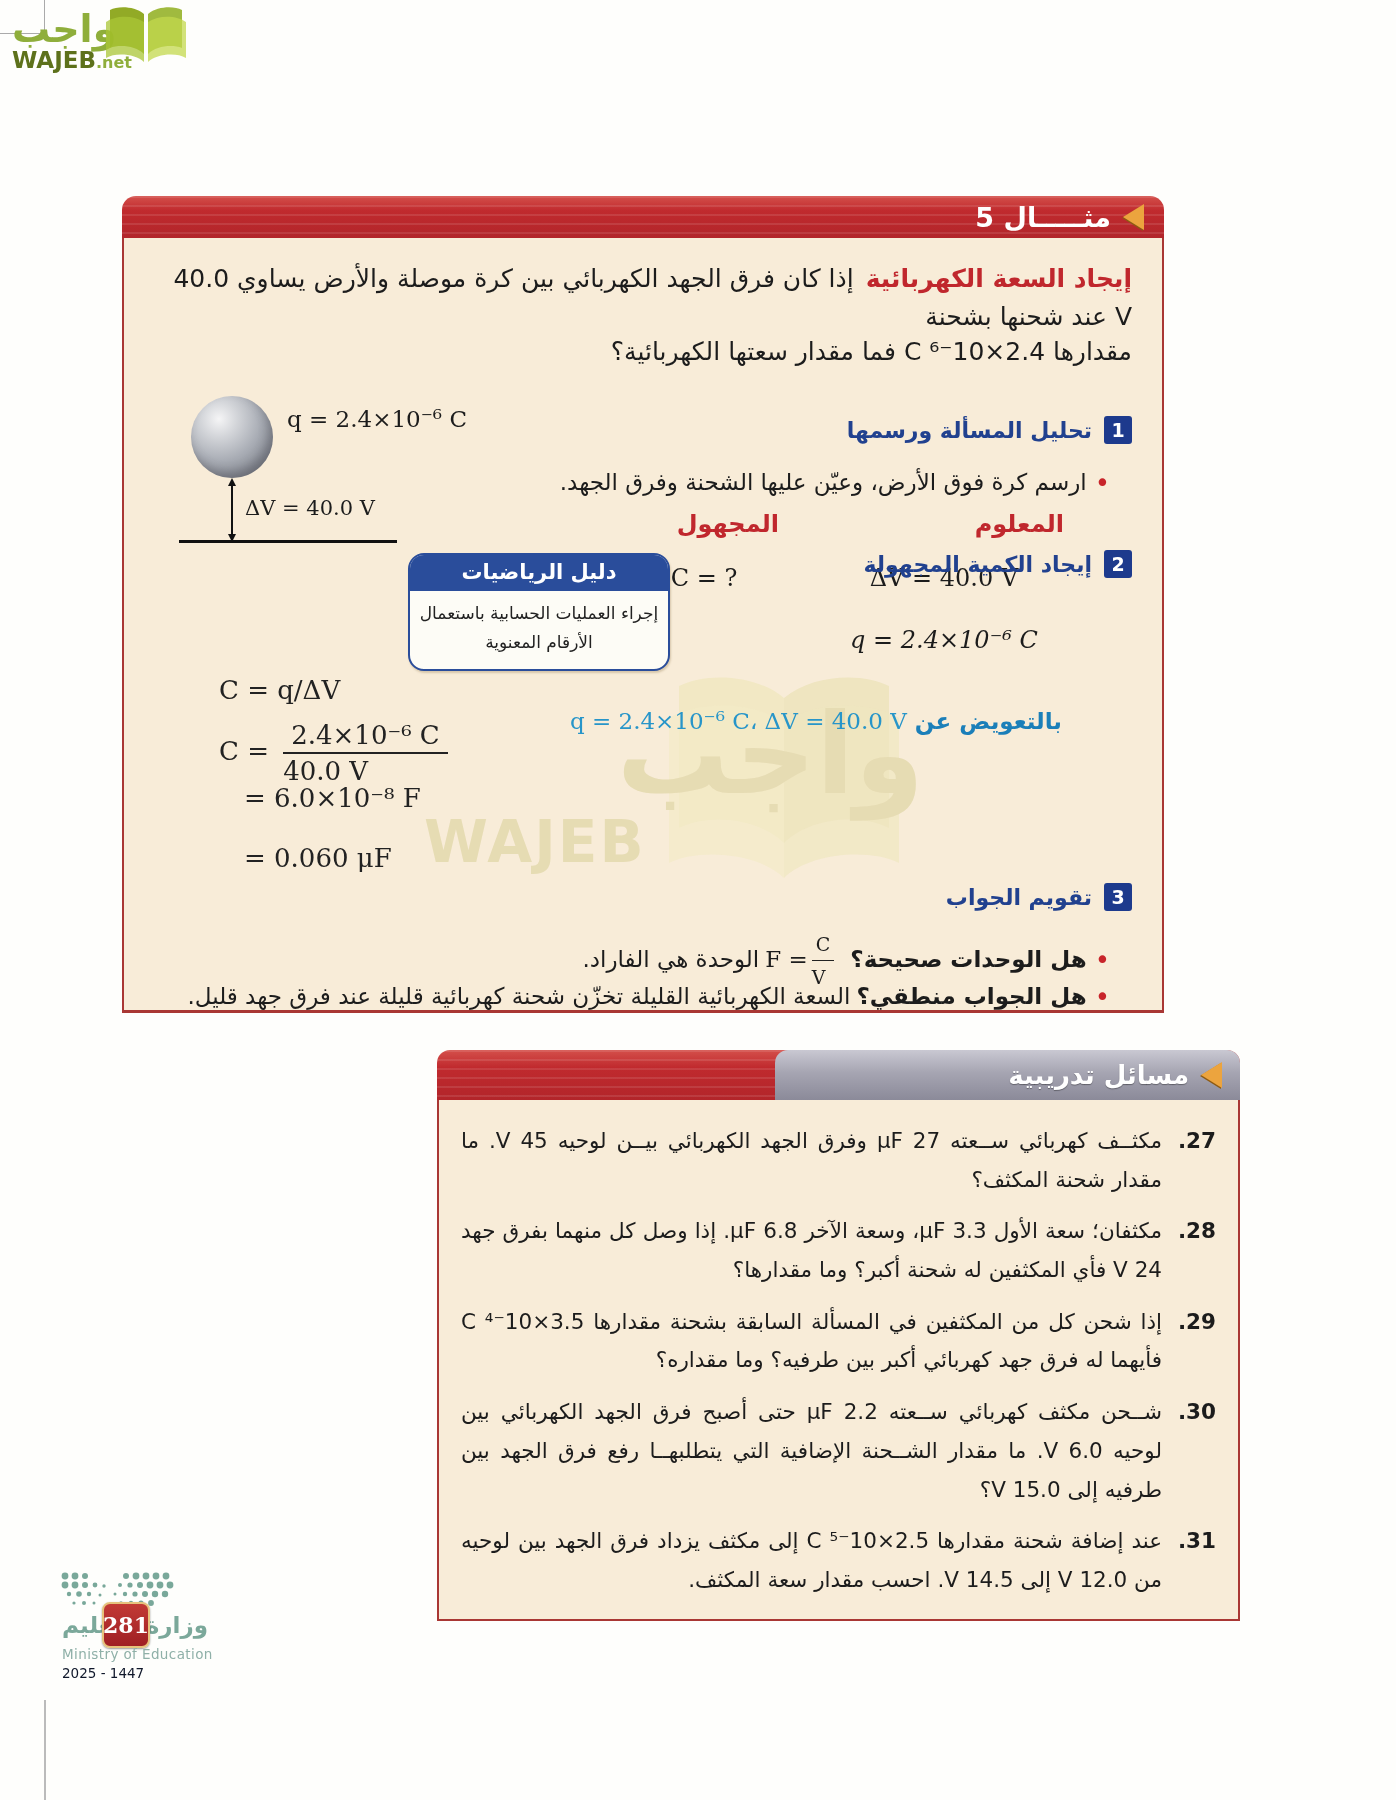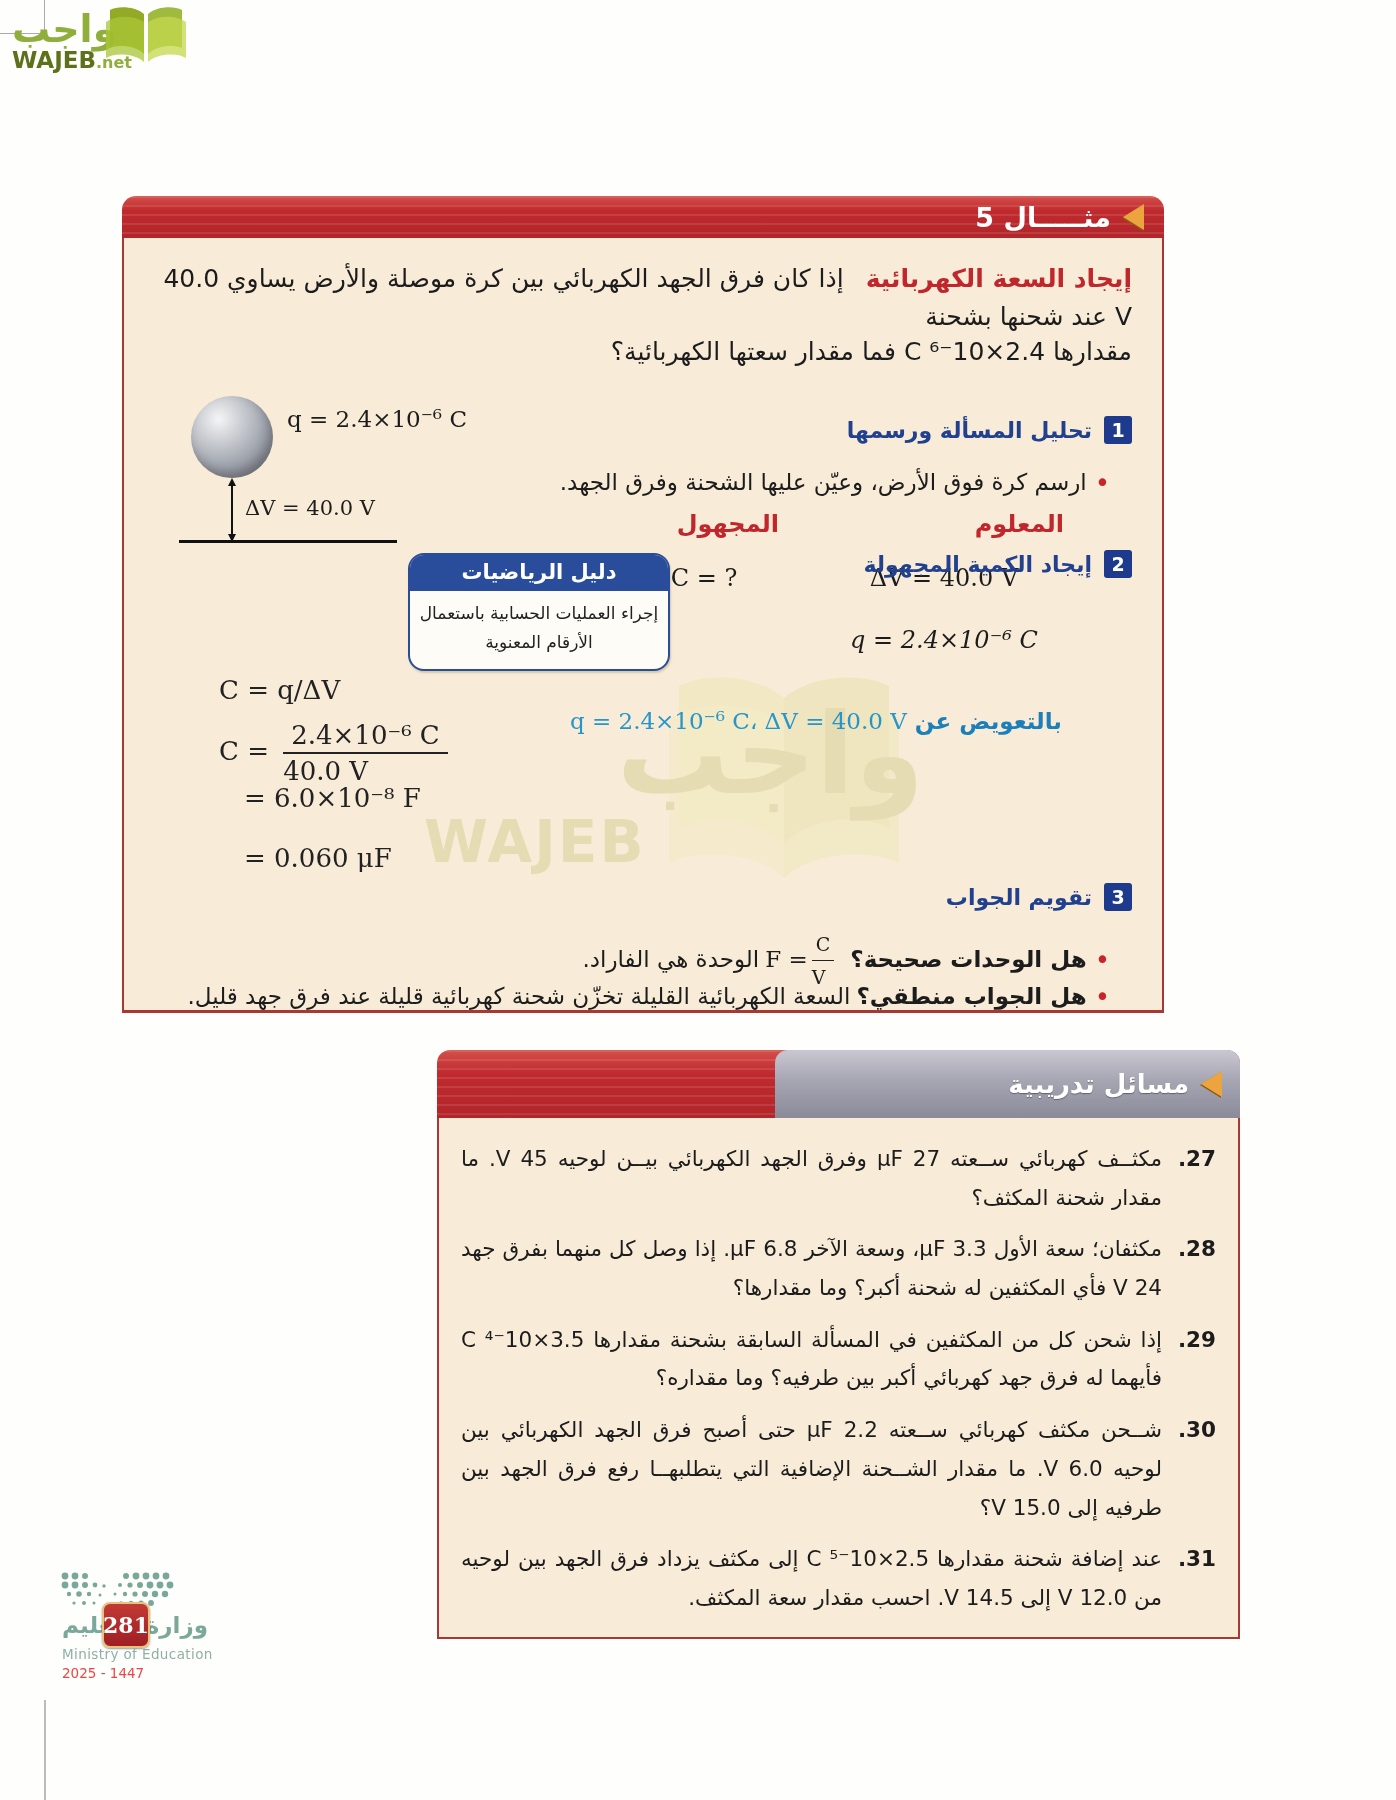--- a/index.html
+++ b/index.html
@@ -27,21 +27,21 @@
   .exbody{position:relative;height:775px;background:#f8ecd8;
           border-left:2px solid #a93734;border-right:2px solid #a93734;border-bottom:3px solid #a93734;
           box-sizing:border-box;}
   
   .wm{position:absolute;left:280px;top:440px;width:520px;height:235px;pointer-events:none;opacity:.55;}
   .wm .big{position:absolute;right:0;top:20px;font-size:112px;font-weight:bold;color:#d8cf96;line-height:1;}
   .wm .site{position:absolute;left:20px;top:130px;font-size:58px;font-weight:bold;color:#d8cf96;letter-spacing:2px;}
   .wm svg{position:absolute;right:-10px;top:-10px;}
   
   .introline{position:absolute;right:30px;left:30px;direction:rtl;text-align:right;font-size:25px;line-height:1.5;}
-  .lead{color:#c0272d;font-weight:bold;margin-left:22px;}
+  .lead{color:#c0272d;font-weight:bold;margin-left:12px;}
   
   .stephead{position:absolute;direction:rtl;display:flex;align-items:center;gap:12px;}
   .stepnum{width:28px;height:28px;background:#1d3a8d;color:#fff;font-weight:bold;font-size:19px;
            display:flex;align-items:center;justify-content:center;border-radius:3px;flex:0 0 auto;}
   .steptitle{color:#21418f;font-weight:bold;font-size:22px;}
   
   .bullet{position:absolute;direction:rtl;text-align:right;font-size:23px;line-height:1.5;}
   .dot{color:#c8242a;font-size:26px;margin-left:8px;vertical-align:middle;}
   .bq{font-weight:bold;margin-left:6px;}
   
@@ -70,41 +70,41 @@
           background:radial-gradient(circle at 34% 28%,#f5f5f6 0%,#d4d6da 22%,#a9adb5 52%,#878b94 78%,#767a84 100%);
           box-shadow:inset -4px -6px 10px rgba(60,60,70,.35);}
   .qlab{position:absolute;left:108px;top:18px;font-family:"DejaVu Serif",serif;font-size:23px;}
   .varrow{position:absolute;left:52px;top:98px;height:48px;border-left:2px solid #111;}
   .varrow .au{position:absolute;left:-5px;top:-8px;width:0;height:0;border-left:4px solid transparent;border-right:4px solid transparent;border-bottom:8px solid #111;}
   .varrow .ad{position:absolute;left:-5px;bottom:-8px;width:0;height:0;border-left:4px solid transparent;border-right:4px solid transparent;border-top:8px solid #111;}
   .dvlab{position:absolute;left:66px;top:108px;font-family:"DejaVu Serif",serif;font-size:21px;}
   .ground{position:absolute;left:0;top:152px;width:218px;height:3px;background:#111;}
   
   .prbox{position:absolute;left:437px;top:1050px;width:803px;}
-  .prhead{position:relative;height:68px;border-radius:13px 13px 0 0;overflow:hidden;
+  .prhead{position:relative;height:50px;border-radius:13px 13px 0 0;overflow:hidden;
           background:repeating-linear-gradient(180deg,rgba(255,255,255,.10) 0 2px,rgba(0,0,0,0) 2px 9px),
                      linear-gradient(180deg,#d4504b 0%,#c02a2e 35%,#b2252a 100%);padding-left:18px;}
   .prgray{position:absolute;right:0;top:0;bottom:0;width:465px;direction:rtl;display:flex;align-items:center;
           padding:0 18px;box-sizing:border-box;border-radius:13px 0 0 0;
           background:linear-gradient(180deg,#c9c8d2 0%,#a6a5b2 45%,#8b8a99 100%);}
   .prgray .t{color:#fff;font-weight:bold;font-size:26px;margin-right:12px;text-shadow:0 1px 1px rgba(0,0,0,.35);}
   .prbody{background:#f8ecd8;border:2.5px solid #a93734;border-top:none;box-sizing:border-box;
           padding:22px 18px 6px 22px;min-height:488px;}
   .problem{position:relative;direction:rtl;text-align:justify;font-size:21.5px;line-height:1.8;
            padding-right:58px;margin-bottom:13px;}
   .pnum{position:absolute;right:4px;top:0;font-weight:bold;}
   
   .ministry{position:absolute;left:58px;top:1570px;width:240px;}
   .min-ar{position:absolute;left:4px;top:42px;font-size:23px;font-weight:bold;color:#7ba89a;width:160px;direction:rtl;text-align:left;}
   .badge{position:absolute;left:44px;top:32px;width:44px;height:42px;background:linear-gradient(180deg,#c23a35,#9f1f24);
          border:2px solid #e6c27c;border-radius:8px;color:#fff;font-weight:bold;font-size:22px;
          display:flex;align-items:center;justify-content:center;font-family:"DejaVu Serif",serif;
          box-shadow:0 1px 2px rgba(0,0,0,.4);}
   .min-en{position:absolute;left:4px;top:76px;font-size:13.5px;color:#8fb0a8;letter-spacing:.4px;white-space:nowrap;}
-  .min-yr{position:absolute;left:4px;top:95px;font-size:13.5px;color:#ef4444;}
+  .min-yr{position:absolute;left:4px;top:95px;font-size:13.5px;color:#0f172a;}
 </style>
 </head>
 <body>
 
 <div id="page">
 
   <div class="cropH"></div>
   <div class="cropV"></div>
   <div class="cropB"></div>
 

